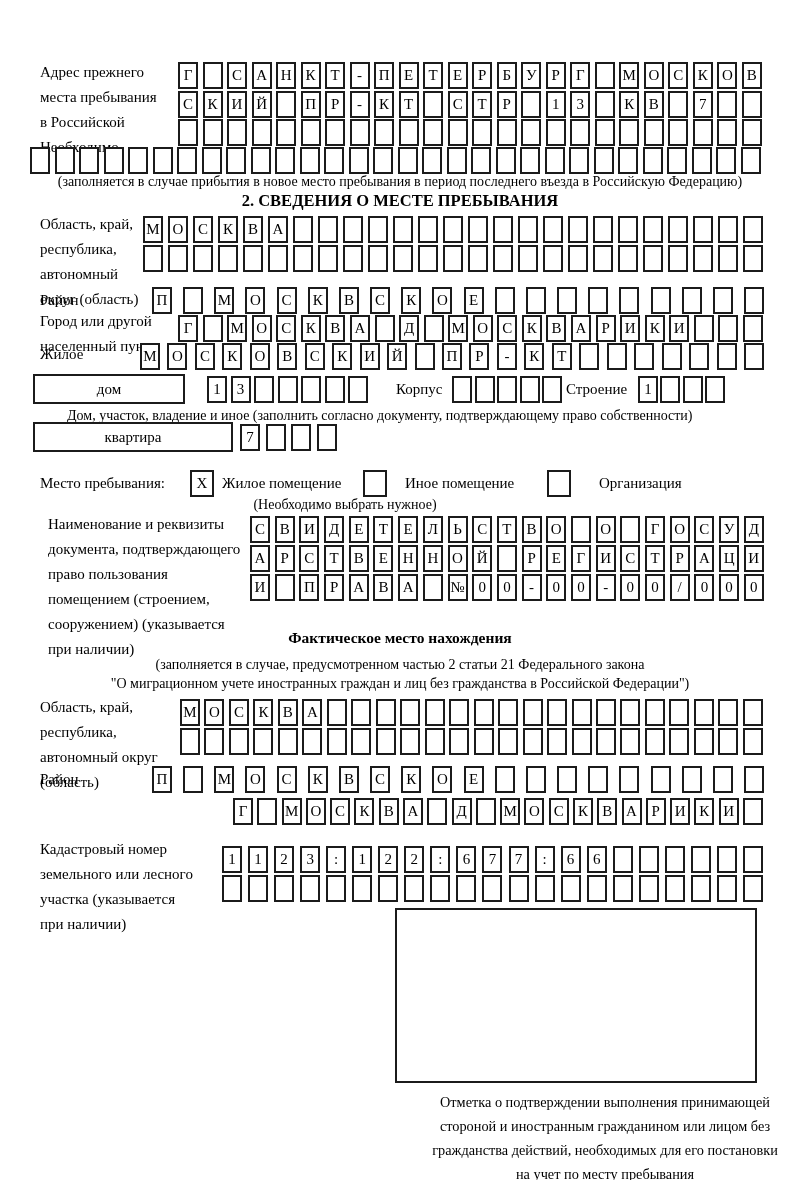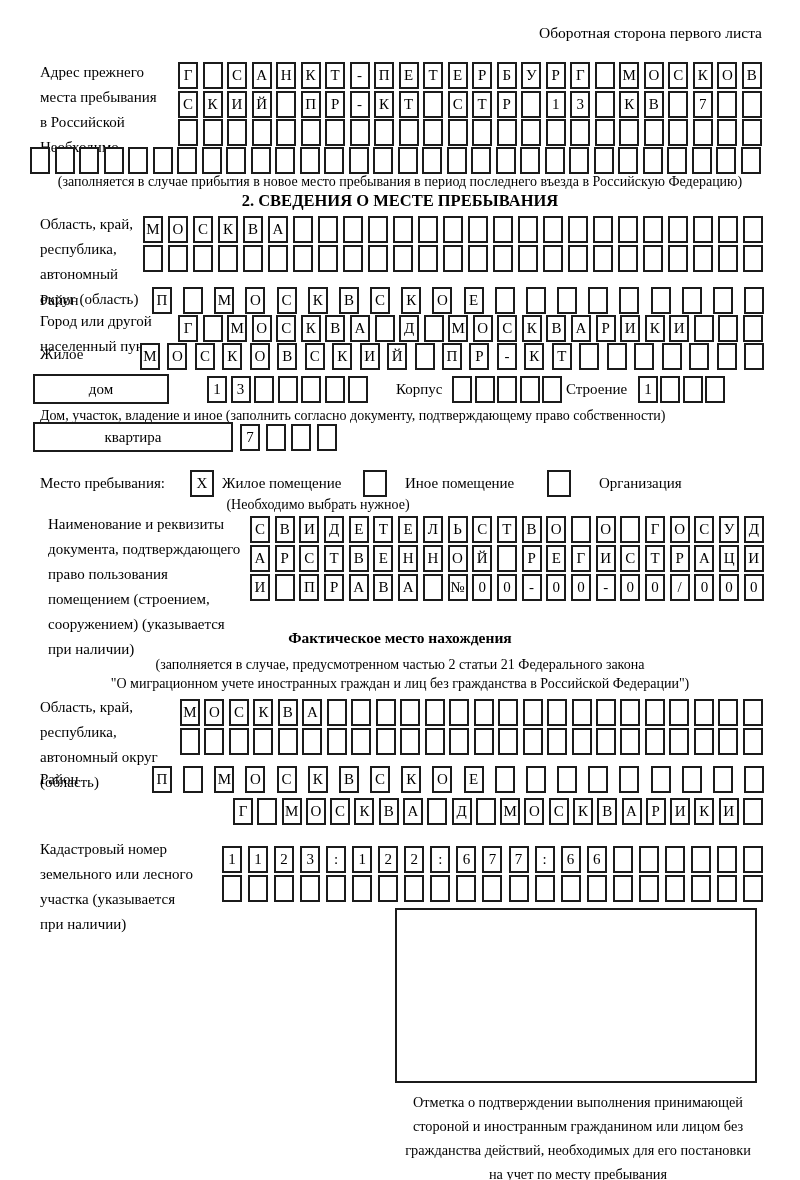--- a/index.html
+++ b/index.html
@@ -11,21 +11,21 @@
   }
   .row{position:absolute;display:flex;justify-content:space-between;height:27px;}
   .cell{
     box-sizing:border-box;width:20px;height:27px;
     border:2px solid #1b1b1b;background:#fff;
     display:flex;align-items:center;justify-content:center;
     font-size:15px;line-height:1;
   }
   .lbl{position:absolute;font-size:15px;line-height:25px;white-space:pre-line;}
   .txt{position:absolute;font-size:15px;line-height:25px;}
-  .cap{position:absolute;font-size:14px;line-height:18px;}
+  .cap{position:absolute;font-size:14px;line-height:18px;margin-left:27px;}
   .cap-center{position:absolute;left:0;right:0;text-align:center;font-size:14px;line-height:19px;white-space:pre-line;}
   .hdr{position:absolute;left:0;right:0;text-align:center;font-weight:bold;}
   .labelbox{
     position:absolute;box-sizing:border-box;height:30px;border:2px solid #1b1b1b;
     display:flex;align-items:center;justify-content:center;font-size:15px;background:#fff;
   }
   .chk{
     position:absolute;box-sizing:border-box;width:24px;height:27px;border:2px solid #1b1b1b;
     display:flex;align-items:center;justify-content:center;font-size:15px;background:#fff;
   }
@@ -41,21 +41,21 @@
   #sec2-title{top:191px;font-size:16.5px;}
   #lbl-region2{left:40px;top:212px;}
   #reg2-r1{left:143px;top:216px;width:620px;}
   #reg2-r2{left:143px;top:245px;width:620px;}
   #lbl-raion2{left:40px;top:288px;}
   #raion2-r{left:152px;top:287px;width:612px;}
   #lbl-gorod2{left:40px;top:309px;}
   #gorod2-r{left:178px;top:315px;width:585px;}
   #lbl-ulitsa{left:40px;top:342px;}
   #ulitsa-r{left:140px;top:343px;width:624px;}
-  #dom-box{left:33px;top:374px;width:136px;}
+  #dom-box{left:33px;top:374px;width:152px;}
   #dom-r{left:207px;top:376px;width:161px;}
   #korpus-txt{left:396px;top:377px;}
   #korpus-r{left:452px;top:376px;width:110px;}
   #stroenie-txt{left:566px;top:377px;font-family:Liberation Serif, serif;}
   #stroenie-r{left:638px;top:376px;width:87px;}
   #dom-note{left:40px;top:407px;}
   #kv-box{left:33px;top:422px;width:200px;}
   #kv-r{left:240px;top:424px;width:97px;}
   #kv-note{left:40px;top:455px;}
   #mesto-lbl{left:40px;top:471px;}
@@ -83,21 +83,20 @@
   #kad-r1{left:222px;top:846px;width:541px;}
   #kad-r2{left:222px;top:875px;width:541px;}
   #stamp-box{left:395px;top:908px;width:362px;height:175px;}
   #stamp-note{left:385px;top:1090px;width:386px;text-align:center;line-height:24px;font-size:14.3px;white-space:pre-line;}
 </style>
 </head>
 <body>
 
 <div class="page">
 
-  <div class="txt" id="top-note">Оборотная сторона первого листа</div>
 
   <div class="lbl" id="lbl-addr">Адрес прежнего
 места пребывания
 в Российской
 Необходимо</div>
   <div class="row" id="addr-r1">
       <span class="cell">Г</span>
       <span class="cell"></span>
       <span class="cell">С</span>
       <span class="cell">А</span>

